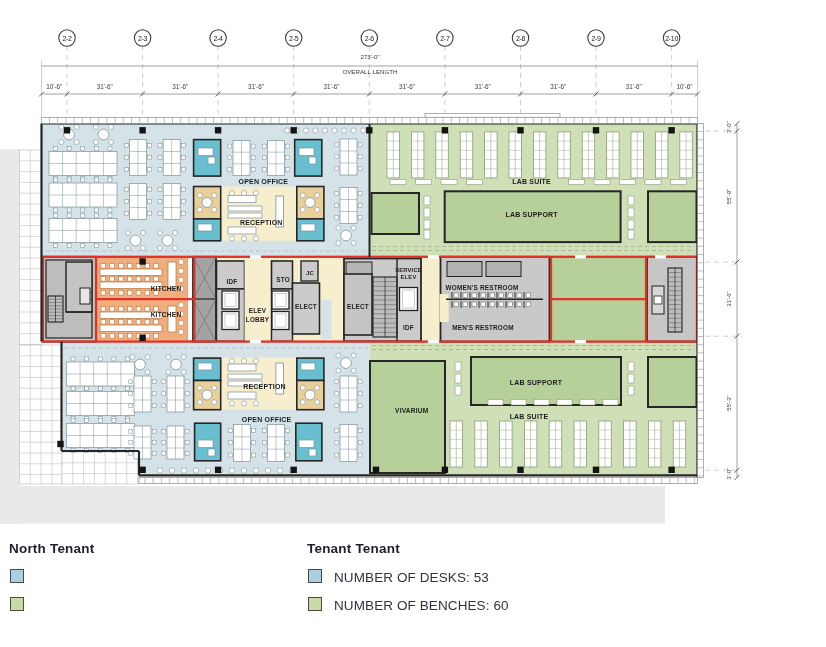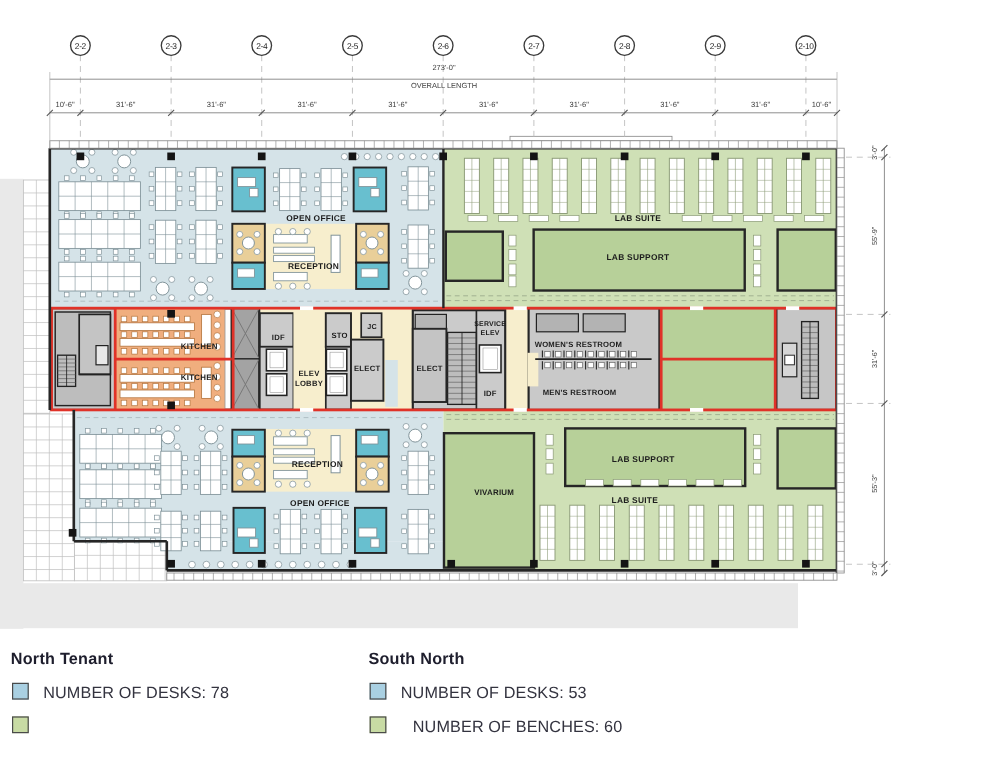--- a/index.html
+++ b/index.html
@@ -1244,23 +1244,22 @@
 <text x="731" y="299" font-family="&quot;Liberation Sans&quot;, sans-serif" font-size="6.0" font-weight="normal" fill="#3c3c3c" text-anchor="middle" letter-spacing="0" transform="rotate(-90 731 299)">31'-6"</text>
 <text x="731" y="403" font-family="&quot;Liberation Sans&quot;, sans-serif" font-size="6.0" font-weight="normal" fill="#3c3c3c" text-anchor="middle" letter-spacing="0" transform="rotate(-90 731 403)">55'-3"</text>
 <text x="731" y="473.8" font-family="&quot;Liberation Sans&quot;, sans-serif" font-size="6.0" font-weight="normal" fill="#3c3c3c" text-anchor="middle" letter-spacing="0" transform="rotate(-90 731 473.8)">3'-0"</text>
 <text x="753" y="300" font-family="&quot;Liberation Sans&quot;, sans-serif" font-size="6.0" font-weight="normal" fill="#3c3c3c" text-anchor="middle" letter-spacing="0" transform="rotate(-90 753 300)">148'-0"</text>
 <text x="766.5" y="300" font-family="&quot;Liberation Sans&quot;, sans-serif" font-size="6.0" font-weight="normal" fill="#3c3c3c" text-anchor="middle" letter-spacing="0" transform="rotate(-90 766.5 300)">OVERALL WIDTH</text>
 </svg>
 
 <div class="lt" style="left:9px;top:541px;">North Tenant</div>
 
 <div class="sq" style="left:10px;top:569px;background:#a9d0e2;"></div>
-<div class="li" style="left:36px;top:570px;">NUMBER OF DESKS: 78</div>
 
 <div class="sq" style="left:10px;top:597px;background:#c8dba4;"></div>
 
-<div class="lt" style="left:307px;top:541px;">South North</div>
+<div class="lt" style="left:307px;top:541px;">Tenant Tenant</div>
 
 <div class="sq" style="left:308px;top:569px;background:#a9d0e2;"></div>
 <div class="li" style="left:334px;top:570px;">NUMBER OF DESKS: 53</div>
 
 <div class="sq" style="left:308px;top:597px;background:#c8dba4;"></div>
-<div class="li" style="left:334px;top:598px;margin-left:10px;">NUMBER OF BENCHES: 60</div>
+<div class="li" style="left:334px;top:598px;">NUMBER OF BENCHES: 60</div>
 </div>
 </body></html>

